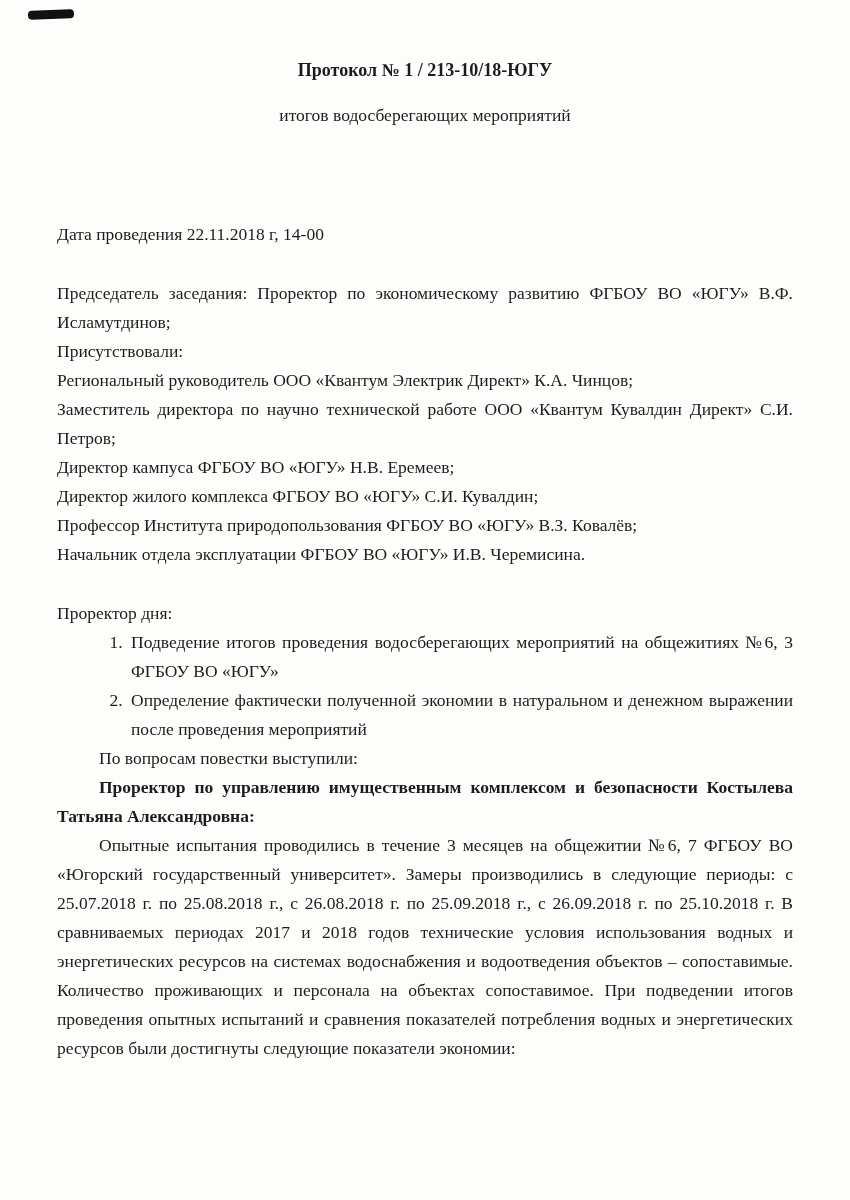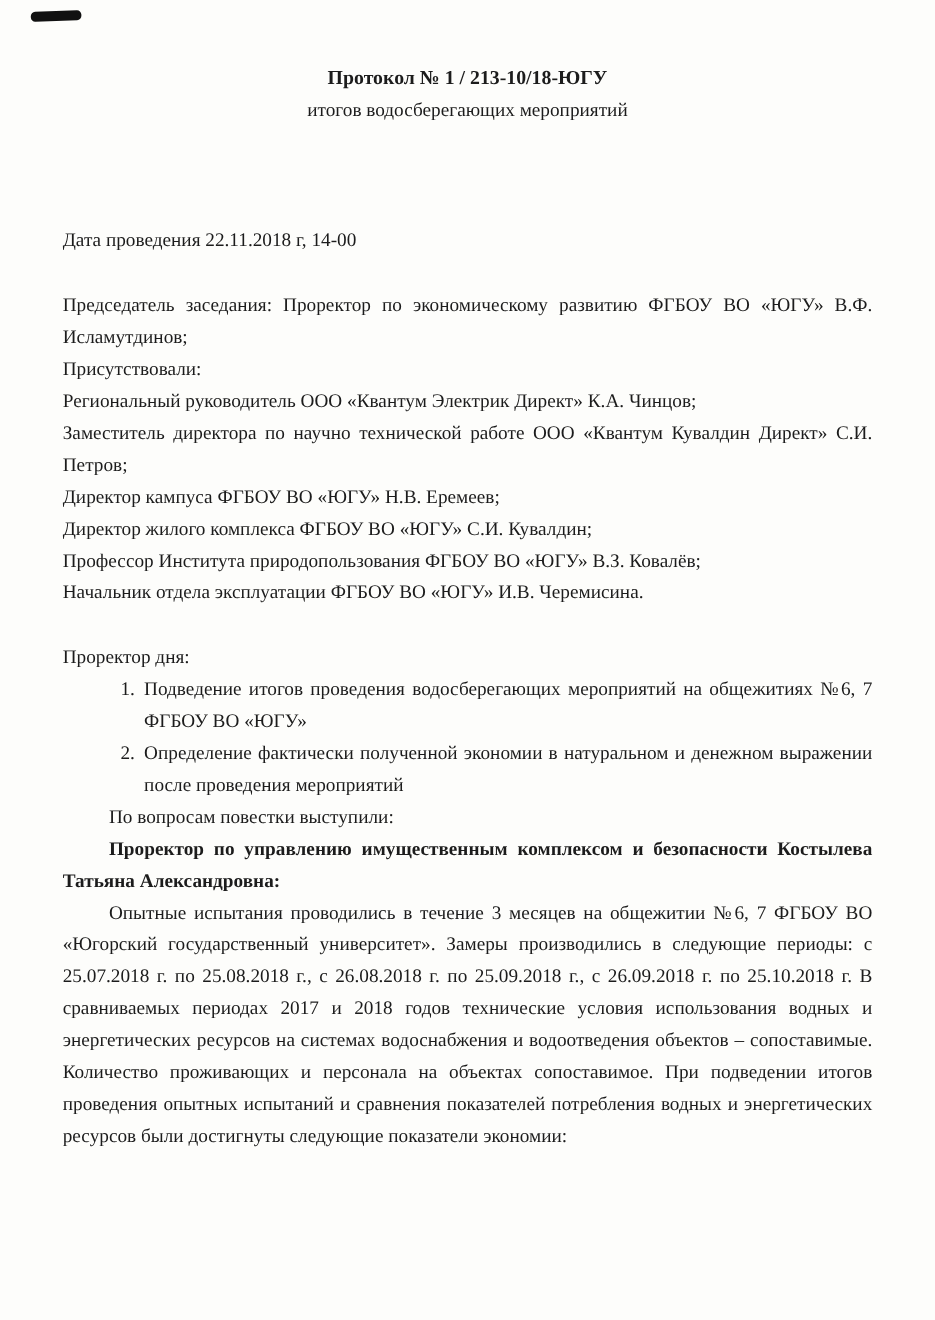--- a/index.html
+++ b/index.html
@@ -28,21 +28,21 @@
     width: 46px;
     height: 9px;
     background: #111;
     border-radius: 4px;
     transform: rotate(-2deg);
   }
   .title {
     text-align: center;
     font-weight: bold;
     font-size: 18px;
-    margin: 14px 0 0 0;
+    margin: 14px 0 16px 0;
   }
   .subtitle {
     text-align: center;
     margin: 0 0 0 0;
   }
   p {
     margin: 0;
   }
   .just {
     text-align: justify;
@@ -86,21 +86,21 @@
   <p class="just">Заместитель директора по научно технической работе ООО «Квантум Кувалдин Директ» С.И. Петров;</p>
   <p class="just">Директор кампуса ФГБОУ ВО «ЮГУ» Н.В. Еремеев;</p>
   <p class="just">Директор жилого комплекса ФГБОУ ВО «ЮГУ» С.И. Кувалдин;</p>
   <p class="just">Профессор Института природопользования ФГБОУ ВО «ЮГУ» В.З. Ковалёв;</p>
   <p class="just">Начальник отдела эксплуатации ФГБОУ ВО «ЮГУ» И.В. Черемисина.</p>
 
   <div class="gap"></div>
 
   <p>Проректор дня:</p>
   <ol class="agenda">
-    <li>Подведение итогов проведения водосберегающих мероприятий на общежитиях №6, 7 ФГБОУ ВО «ЮГУ»</li>
+    <li>Подведение итогов проведения водосберегающих мероприятий на общежитиях №6, 3 ФГБОУ ВО «ЮГУ»</li>
     <li>Определение фактически полученной экономии в натуральном и денежном выражении после проведения мероприятий</li>
   </ol>
   <p class="indent">По вопросам повестки выступили:</p>
 
   <p class="just indent bold">Проректор по управлению имущественным комплексом и безопасности Костылева Татьяна Александровна:</p>
   <p class="just indent">Опытные испытания проводились в течение 3 месяцев на общежитии №6, 7 ФГБОУ ВО «Югорский государственный университет». Замеры производились в следующие периоды: с 25.07.2018 г. по 25.08.2018 г., с 26.08.2018 г. по 25.09.2018 г., с 26.09.2018 г. по 25.10.2018 г. В сравниваемых периодах 2017 и 2018 годов технические условия использования водных и энергетических ресурсов на системах водоснабжения и водоотведения объектов – сопоставимые. Количество проживающих и персонала на объектах сопоставимое. При подведении итогов проведения опытных испытаний и сравнения показателей потребления водных и энергетических ресурсов были достигнуты следующие показатели экономии:</p>
 
 </div>
 
 </body></html>

